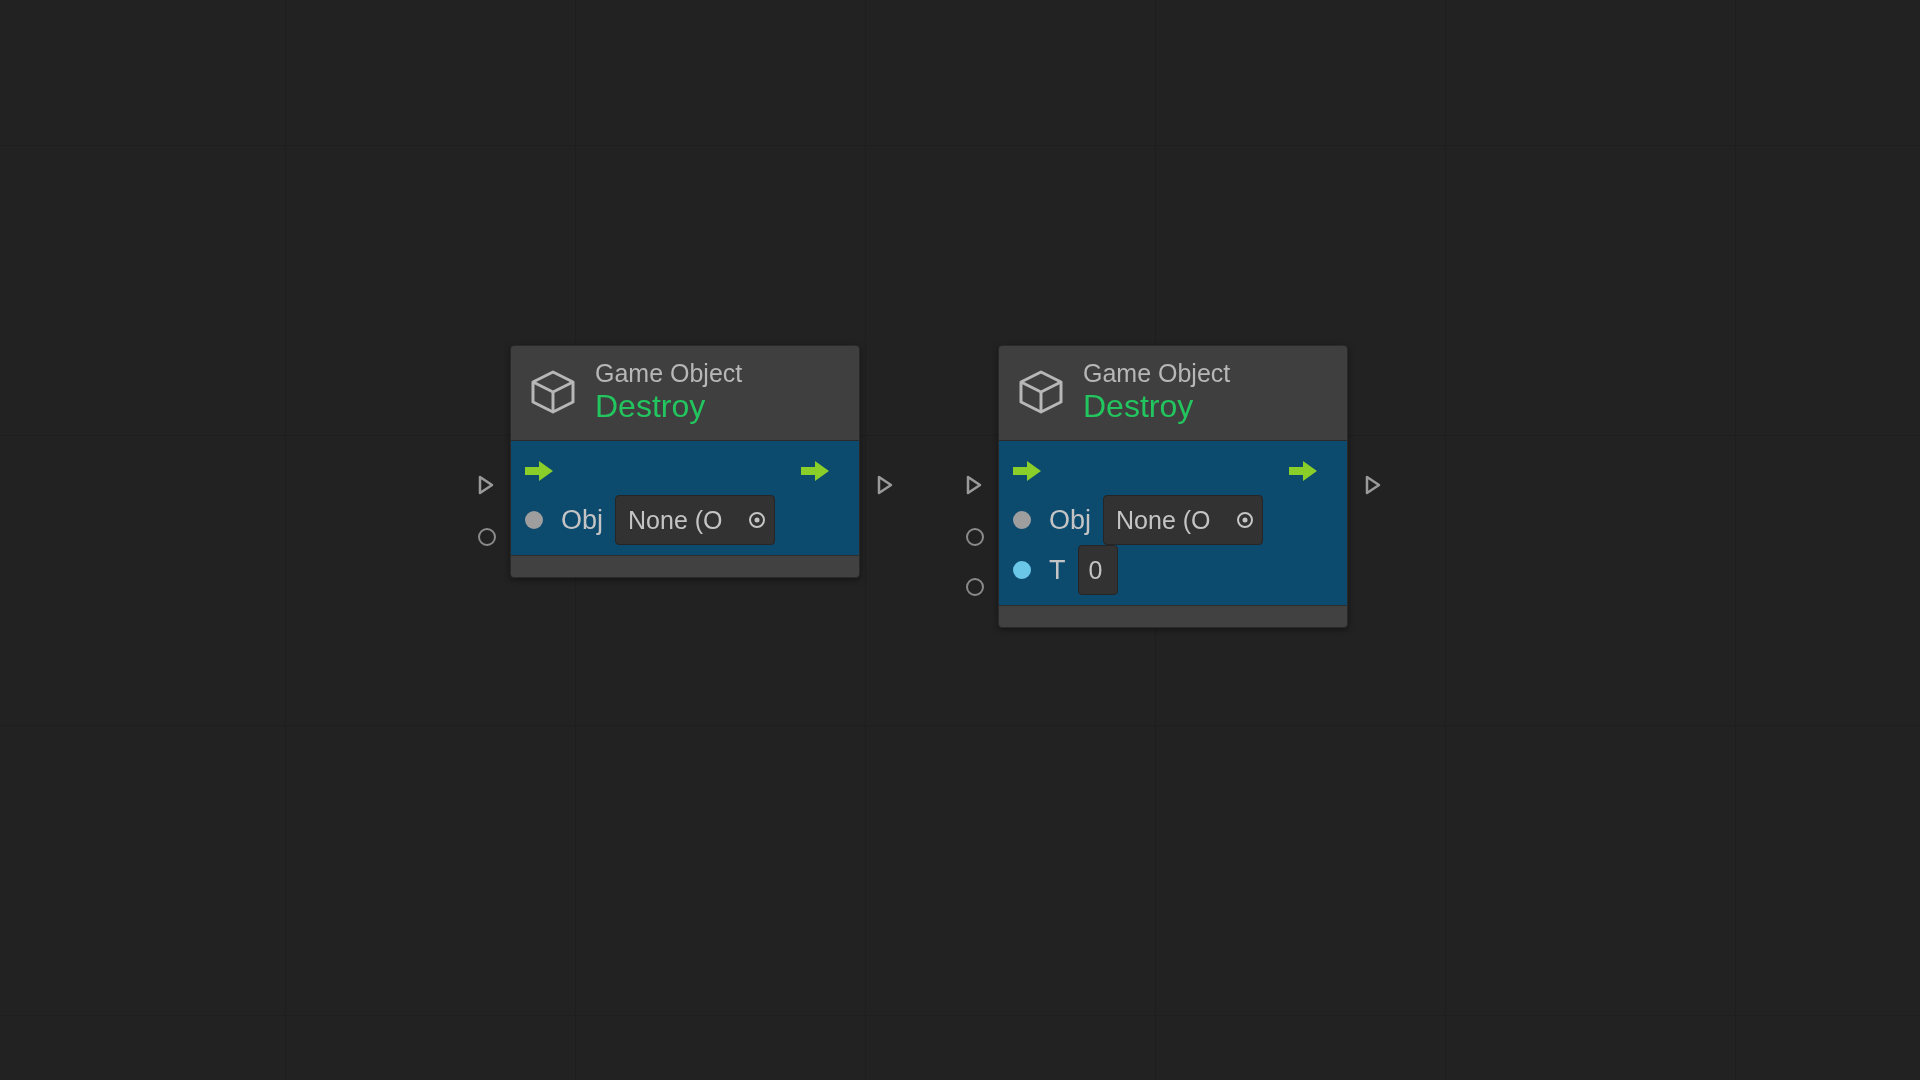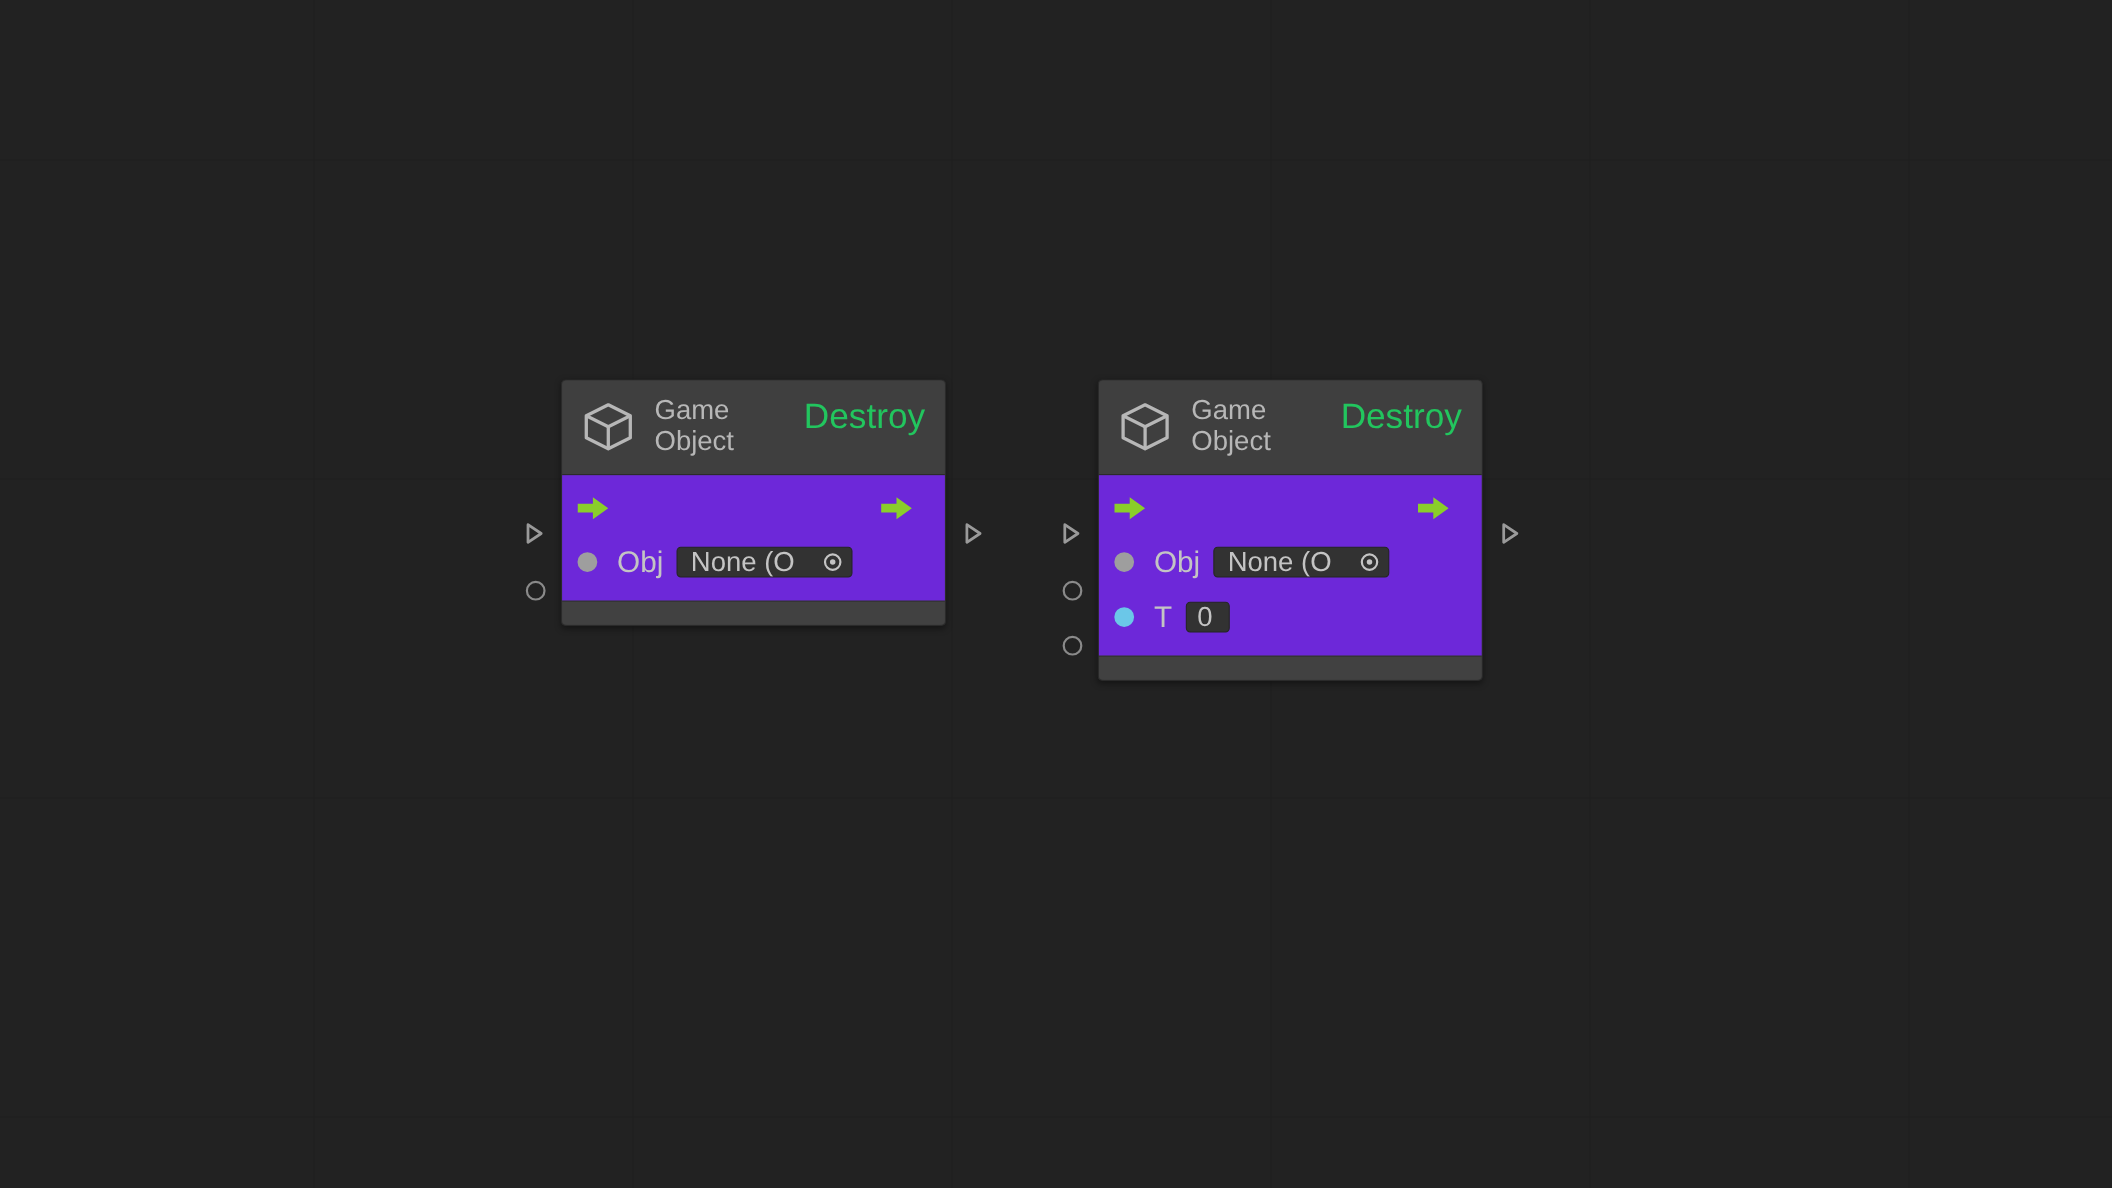--- a/index.html
+++ b/index.html
@@ -41,36 +41,36 @@
       border-bottom: 1px solid #2a2a2a;
       background: #3f3f3f;
       border-radius: 4px 4px 0 0;
     }
     .cube-icon {
       width: 48px;
       height: 48px;
       flex: 0 0 auto;
     }
     .cube-icon svg { display: block; }
-    .header-text { display: flex; }
+    .header-text { display: flex; flex-direction: column; }
     .header-sub {
       color: #b7b7b7;
       font-size: 25px;
       line-height: 1.1;
     }
     .header-main {
       color: #22c55e;
       font-size: 32px;
       line-height: 1.15;
       font-weight: 400;
     }
 
     .node-body {
       padding: 6px 16px 10px 0;
-      background: #6d28d9;
+      background: #0c4a6e;
     }
     .flow-row {
       height: 48px;
       display: flex;
       align-items: center;
       justify-content: space-between;
       padding: 0 14px;
       position: relative;
     }
     .port-row {
@@ -110,21 +110,21 @@
       margin-left: 18px;
       margin-right: 12px;
     }
 
     .field {
       display: flex;
       align-items: center;
       background: #323232;
       border: 1px solid #252525;
       border-radius: 4px;
-      height: 28px;
+      height: 50px;
       padding: 0 8px 0 12px;
       color: #c4c4c4;
       font-size: 25px;
       white-space: nowrap;
       overflow: hidden;
     }
     .field-wide { width: 160px; }
     .field-narrow { width: 40px; padding: 0 0 0 10px; }
     .target-icon {
       width: 18px;

